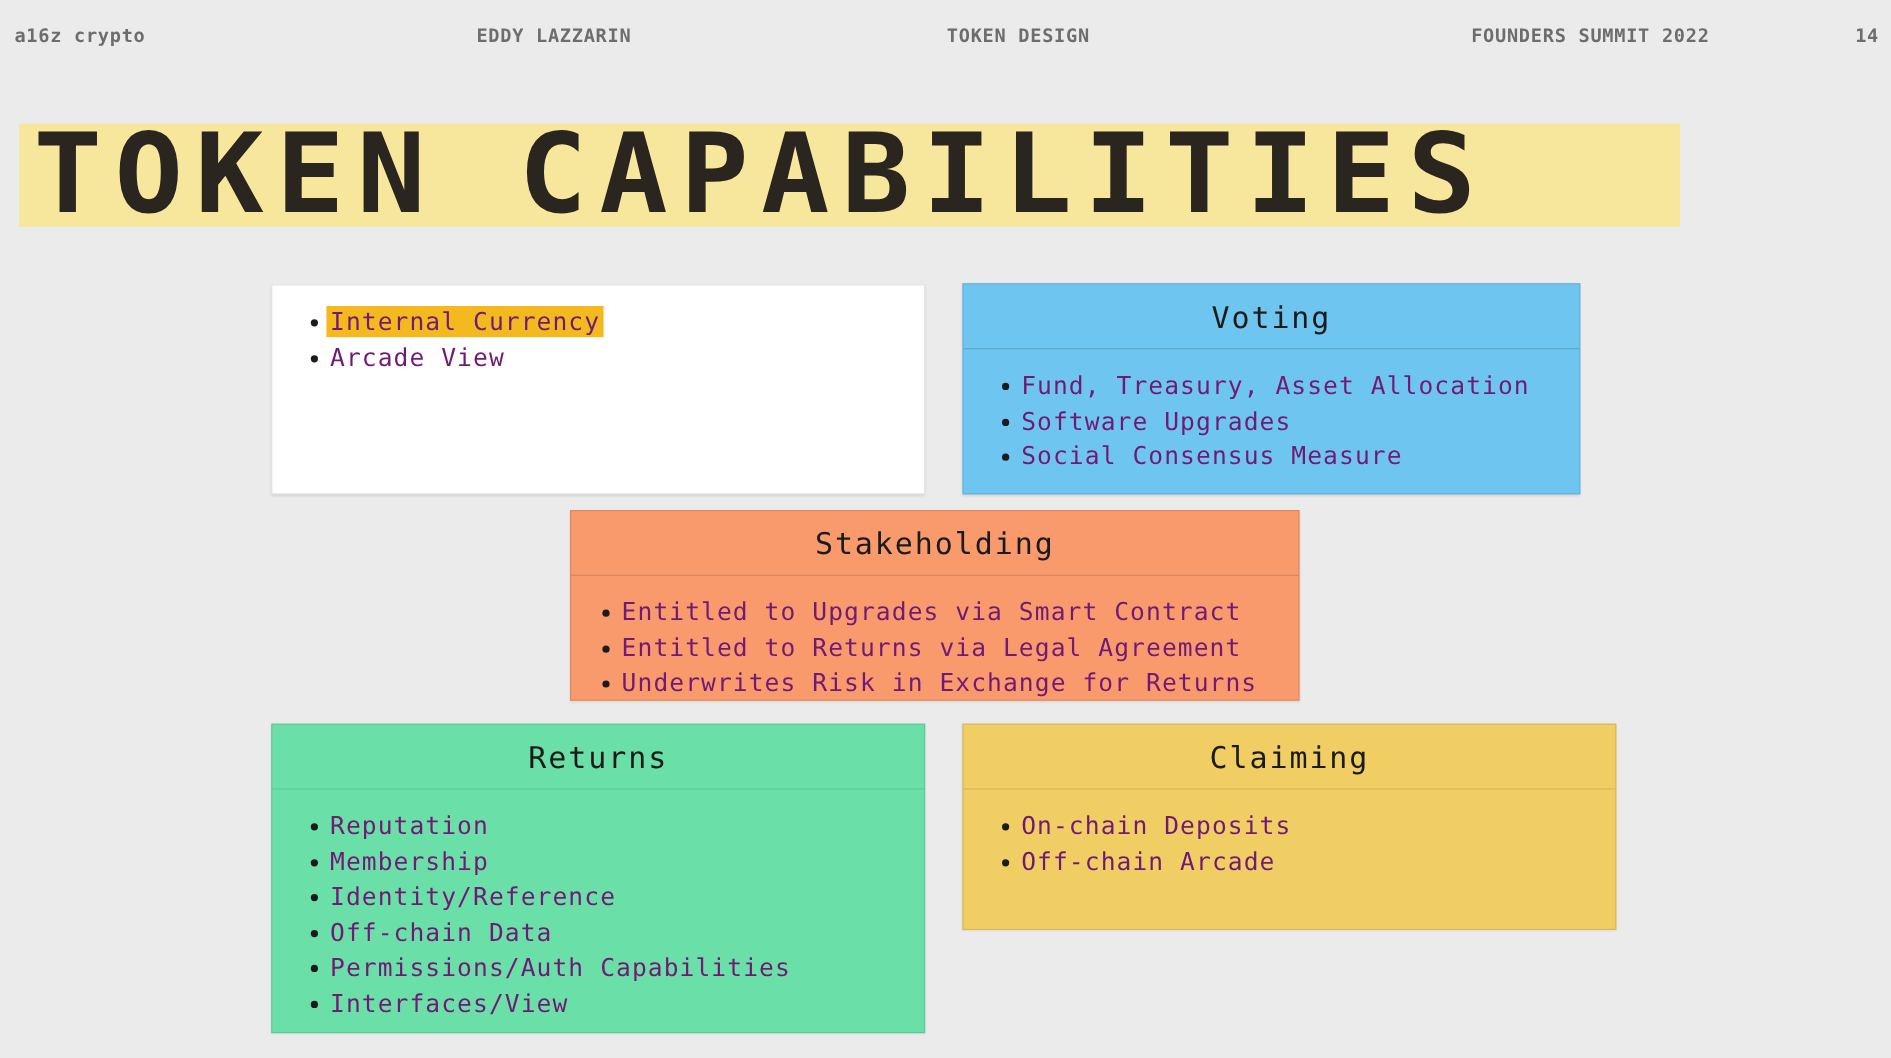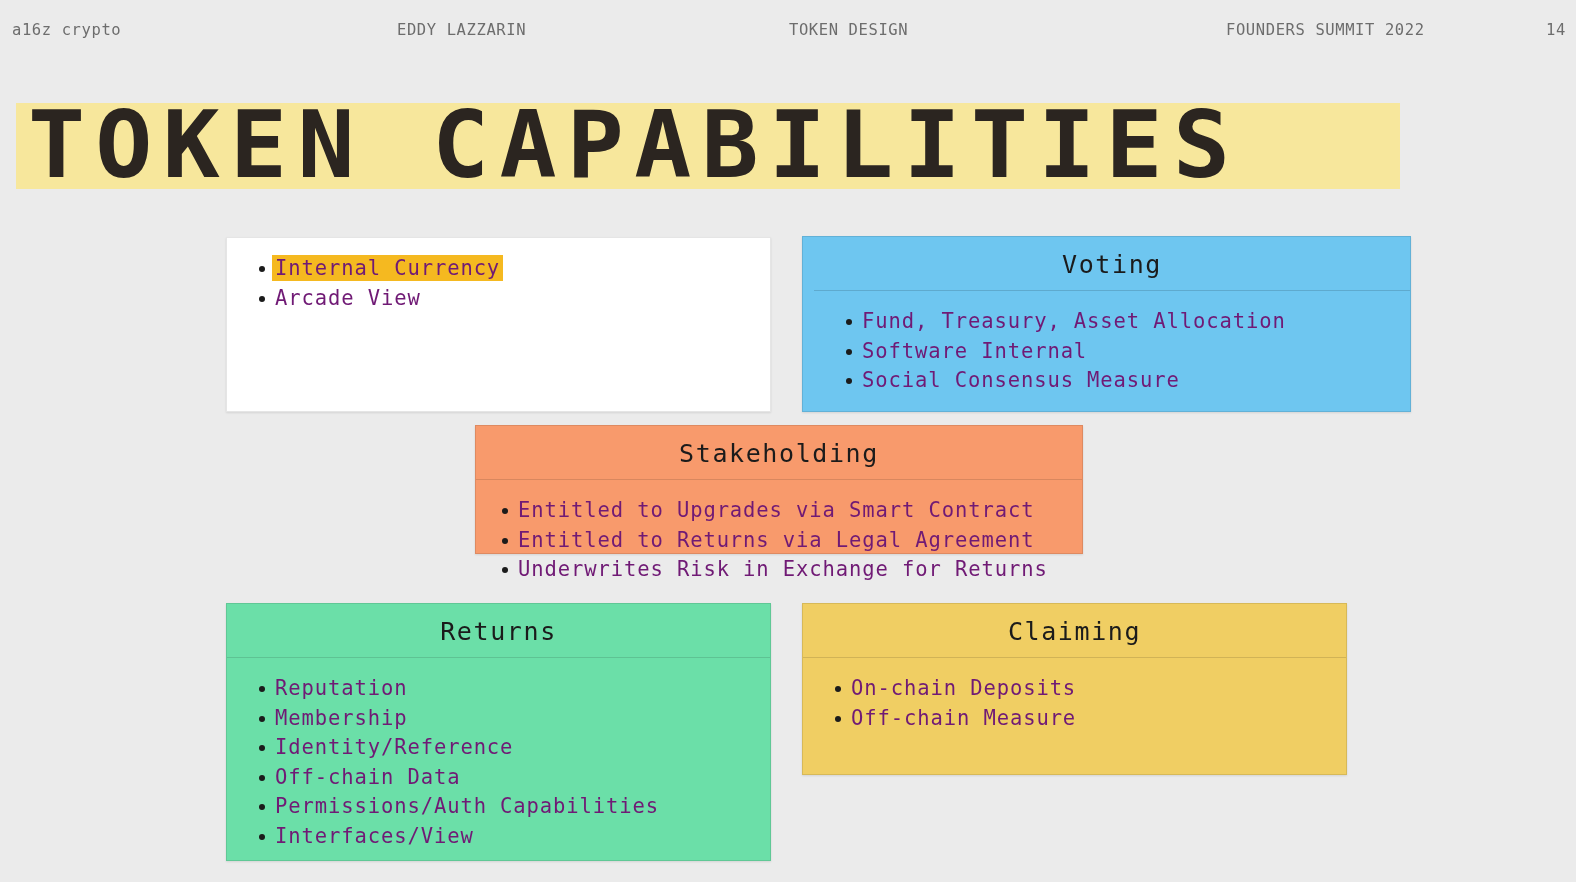--- a/index.html
+++ b/index.html
@@ -22,20 +22,21 @@
     width: 1576px;
     height: 62px;
   }
   #slide-header .hdr {
     position: absolute;
     top: 21px;
     font-size: 15.5px;
     letter-spacing: 0.6px;
     color: #6d6d6d;
     white-space: nowrap;
+    font-weight: bold;
   }
   #slide-header .hdr-brand   { left: 12px;  text-transform: none; }
   #slide-header .hdr-speaker { left: 397px; }
   #slide-header .hdr-topic   { left: 789px; }
   #slide-header .hdr-event   { left: 1226px; }
   #slide-header .hdr-page    { left: 1546px; }
 
   
   #slide-title-wrap {
     position: absolute;
@@ -112,28 +113,27 @@
     padding: 1px 3px;
     margin-left: -3px;
   }
 
   
   #card-payment {
     left: 226px; top: 237px; width: 545px; height: 175px;
     background: #ffffff;
   }
   #card-voting {
-    left: 802px; top: 236px; width: 609px; height: 176px;
+    left: 802px; top: 236px; width: 515px; height: 176px;
     background: #6ec6f0;
-    padding-left: 11px;
   }
   #card-voting .card-title { border-bottom-color: rgba(0,0,0,0.14); }
 
   #card-stakeholding {
-    left: 475px; top: 425px; width: 608px; height: 129px;
+    left: 475px; top: 425px; width: 608px; height: 159px;
     background: #f89a6c;
   }
   #card-stakeholding .card-title { border-bottom-color: rgba(0,0,0,0.12); }
   #card-stakeholding .card-body { padding-left: 20px; }
 
   #card-metadata {
     left: 226px; top: 603px; width: 545px; height: 258px;
     background: #6bdfa8;
   }
   #card-metadata .card-title { border-bottom-color: rgba(0,0,0,0.12); }
@@ -168,21 +168,21 @@
       <li>Arcade View</li>
     </ul>
   </div>
 </div>
 
 <div class="card" id="card-voting">
   <div class="card-title">Voting</div>
   <div class="card-body">
     <ul>
       <li>Fund, Treasury, Asset Allocation</li>
-      <li>Software Internal</li>
+      <li>Software Upgrades</li>
       <li>Social Consensus Measure</li>
     </ul>
   </div>
 </div>
 
 <div class="card" id="card-stakeholding">
   <div class="card-title">Stakeholding</div>
   <div class="card-body">
     <ul>
       <li>Entitled to Upgrades via Smart Contract</li>
@@ -204,16 +204,16 @@
       <li>Interfaces/View</li>
     </ul>
   </div>
 </div>
 
 <div class="card" id="card-claiming">
   <div class="card-title">Claiming</div>
   <div class="card-body">
     <ul>
       <li>On-chain Deposits</li>
-      <li>Off-chain Measure</li>
+      <li>Off-chain Arcade</li>
     </ul>
   </div>
 </div>
 
 </body></html>

